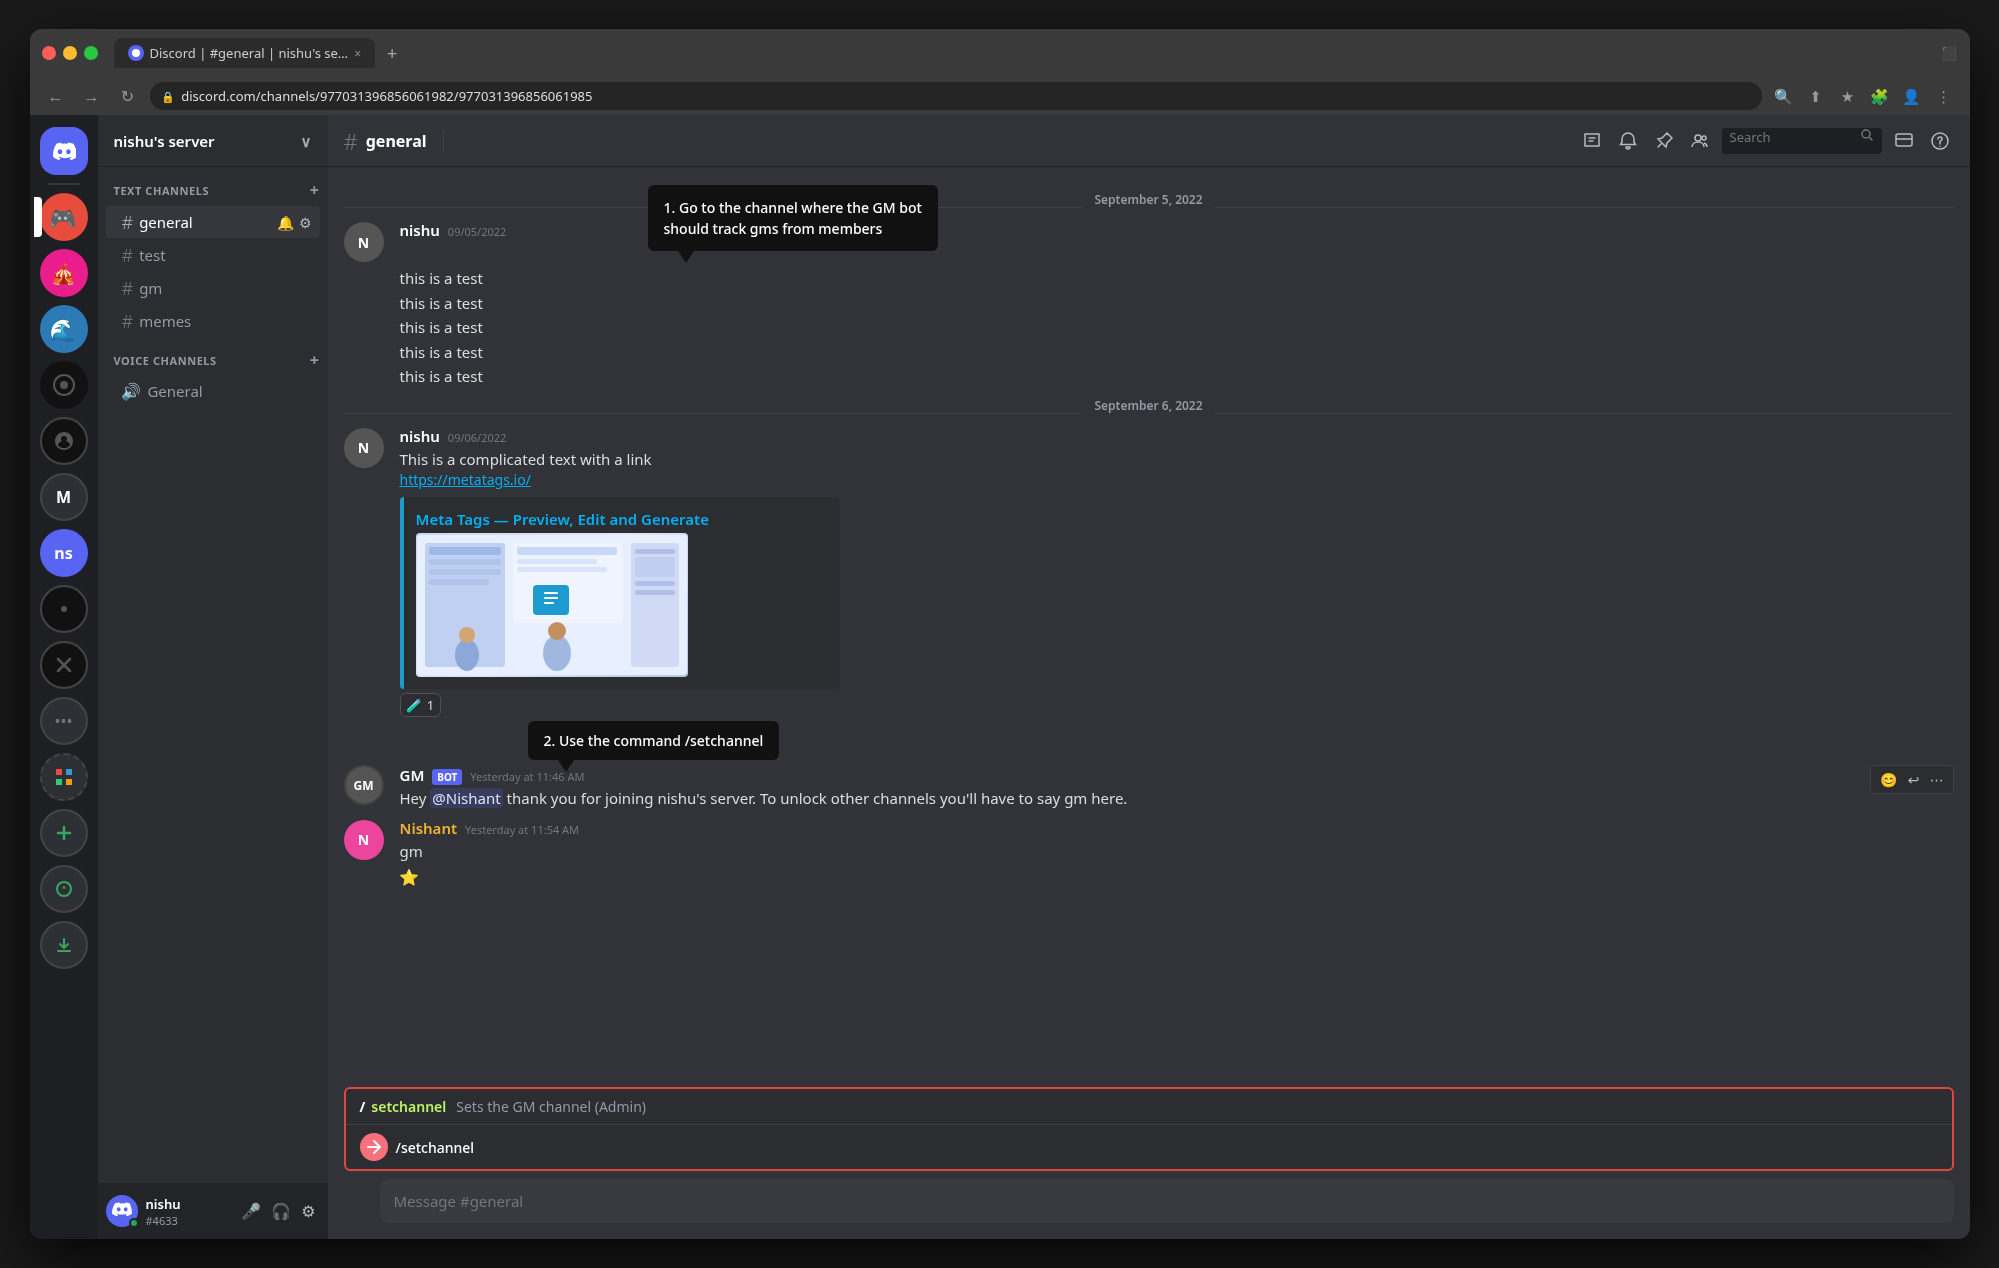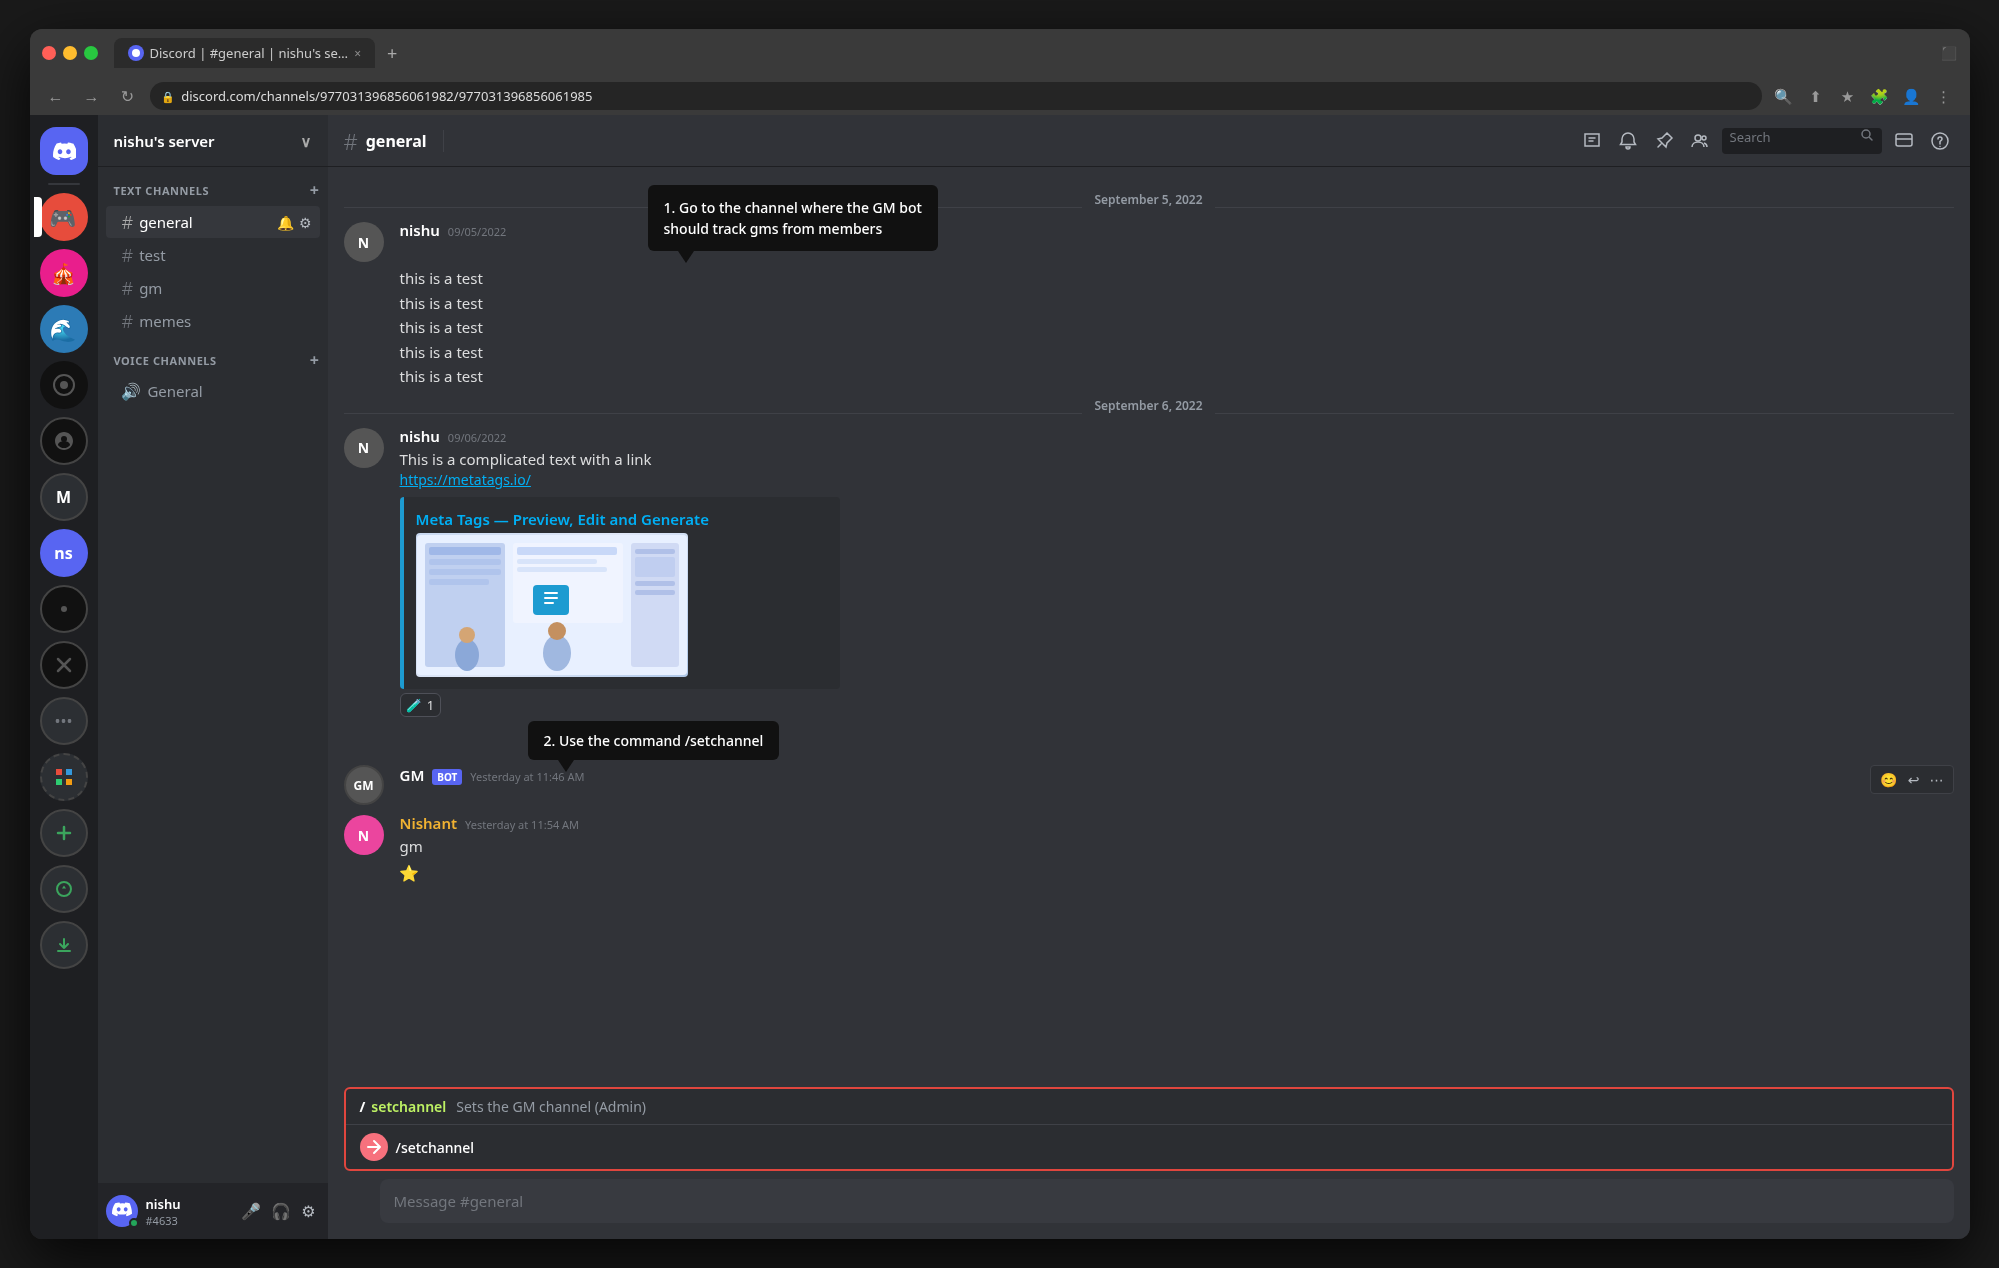--- a/index.html
+++ b/index.html
@@ -926,20 +926,23 @@
           </div>
 
           <div class="message-group" style="position:relative;margin-top:40px;">
             <div class="gm-bot-avatar" style="background:#555;font-size:12px;font-weight:700;">GM</div>
             <div class="message-content-area">
               <div class="message-header">
                 <span class="message-author gm-bot">GM</span>
                 <span class="bot-badge">BOT</span>
                 <span class="message-timestamp">Yesterday at 11:46 AM</span>
               </div>
+              <div class="message-text">
+                Hey <span class="mention">@Nishant</span> thank you for joining nishu's server. To unlock other channels you'll have to say gm here.
+              </div>
             </div>
 
             <div class="message-actions-overlay">
               <div class="msg-action-btn">😊</div>
               <div class="msg-action-btn">↩</div>
               <div class="msg-action-btn">⋯</div>
             </div>
           </div>
 
           <div class="message-group">

